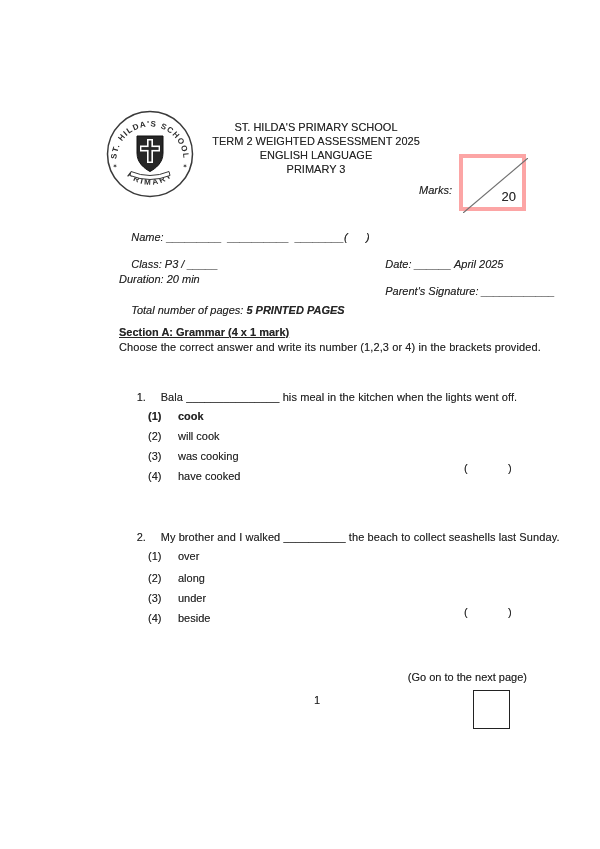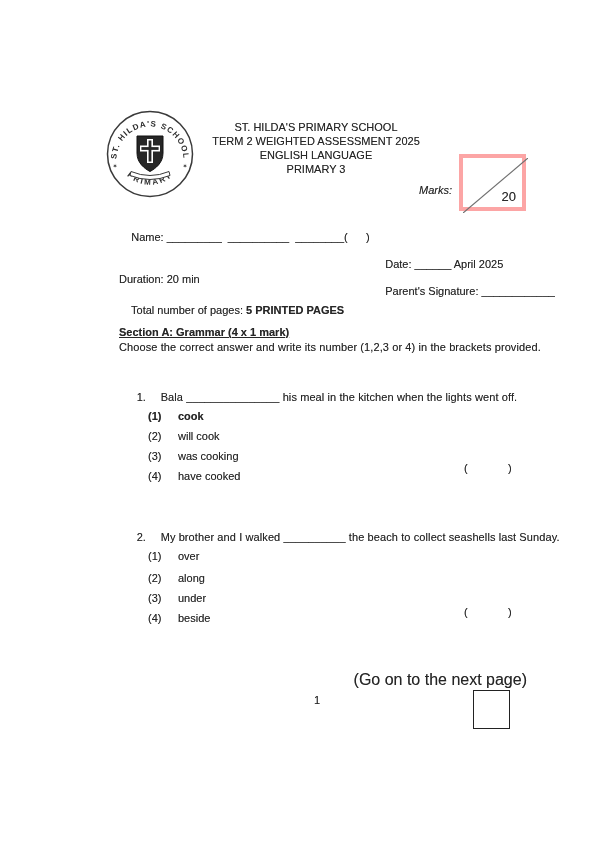--- a/index.html
+++ b/index.html
@@ -31,36 +31,36 @@
     left: 459px; top: 154px; width: 67px; height: 57px;
     border: 4px solid #fca5a5;
   }
   .marks-box svg { position: absolute; left: 0; top: 0; }
   .marks-value {
     position: absolute; right: 6px; bottom: 3px;
     font-size: 13px; color: #2b2b2b;
   }
 
   
-  .info { font-size: 11px; }
+  .info { font-size: 11px; font-style: italic; }
   .bold { font-weight: bold; }
 
   
   .section-title {
     font-weight: bold; text-decoration: underline;
     font-size: 11px;
   }
 
   
   .qnum { display: inline-block; width: 24px; }
   .optnum { display: inline-block; width: 30px; }
   .option-row { font-size: 11px; }
   .bracket { font-size: 11px; }
 
-  .footer-note { left: 302px; top: 671px; width: 225px; text-align: right; font-size: 16px; }
+  .footer-note { left: 302px; top: 671px; width: 225px; text-align: right; font-size: 11px; }
   .page-number { left: 314px; top: 694px; font-size: 11px; }
   .corner-box {
     left: 473px; top: 690px; width: 37px; height: 39px;
     border: 1.5px solid #222222;
   }
 </style>
 </head>
 <body>
 
 <div class="page">
@@ -105,20 +105,23 @@
     <svg width="65" height="55" viewBox="0 0 65 55">
       <line x1="0" y1="55" x2="65" y2="0" stroke="#6f6f6f" stroke-width="1.2"></line>
     </svg>
     <span class="marks-value scan">20</span>
   </div>
 
   <div class="abs info scan pre" style="left:119px; top:219px;">
     <span>Name:</span><span> _________  __________  ________</span><span>(      )</span>
   </div>
 
+  <div class="abs info scan pre" style="left:119px; top:246px;">
+    <span>Class: P3 /</span><span> _____</span>
+  </div>
   <div class="abs info scan pre" style="left:373px; top:246px;">
     <span>Date:</span><span> ______ </span><span>April 2025</span>
   </div>
 
   <div class="abs info scan" style="left:119px; top:273px;">
     <span>Duration: 20 min</span>
   </div>
   <div class="abs info scan pre" style="left:373px; top:273px;">
     <span>Parent's Signature:</span><span> ____________</span>
   </div>

